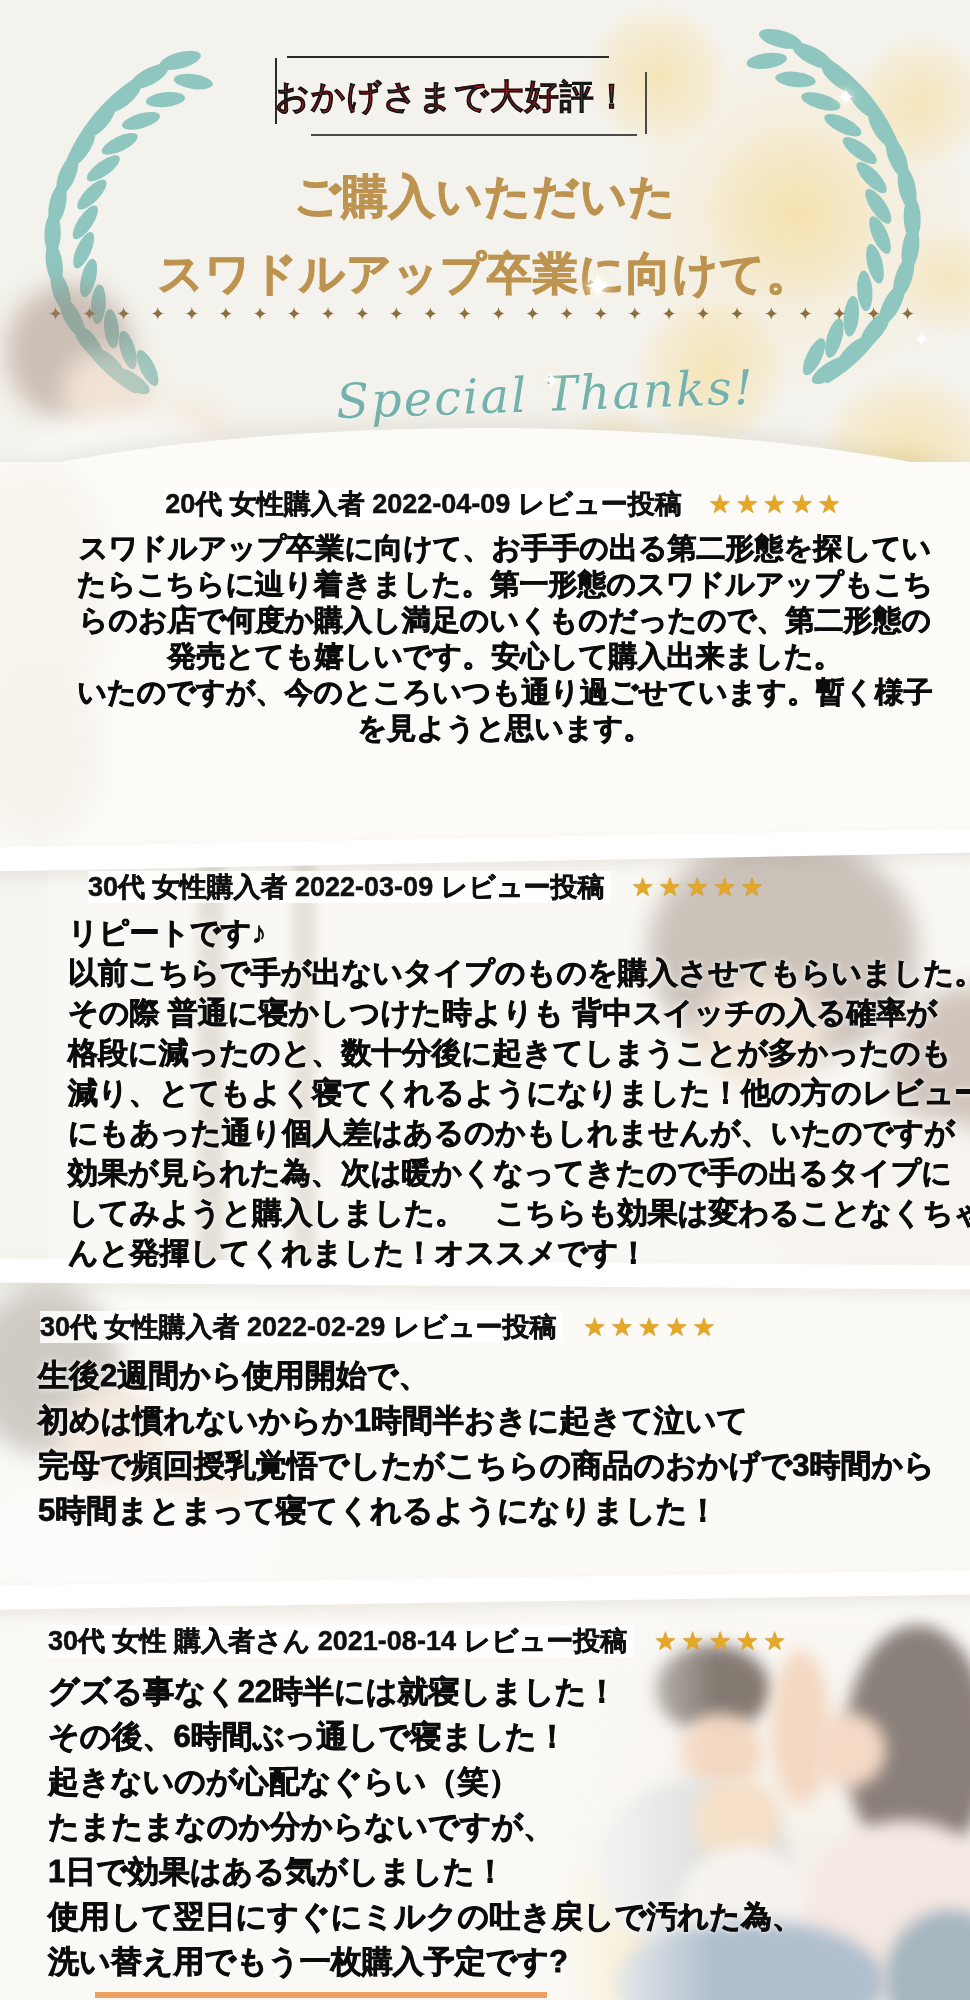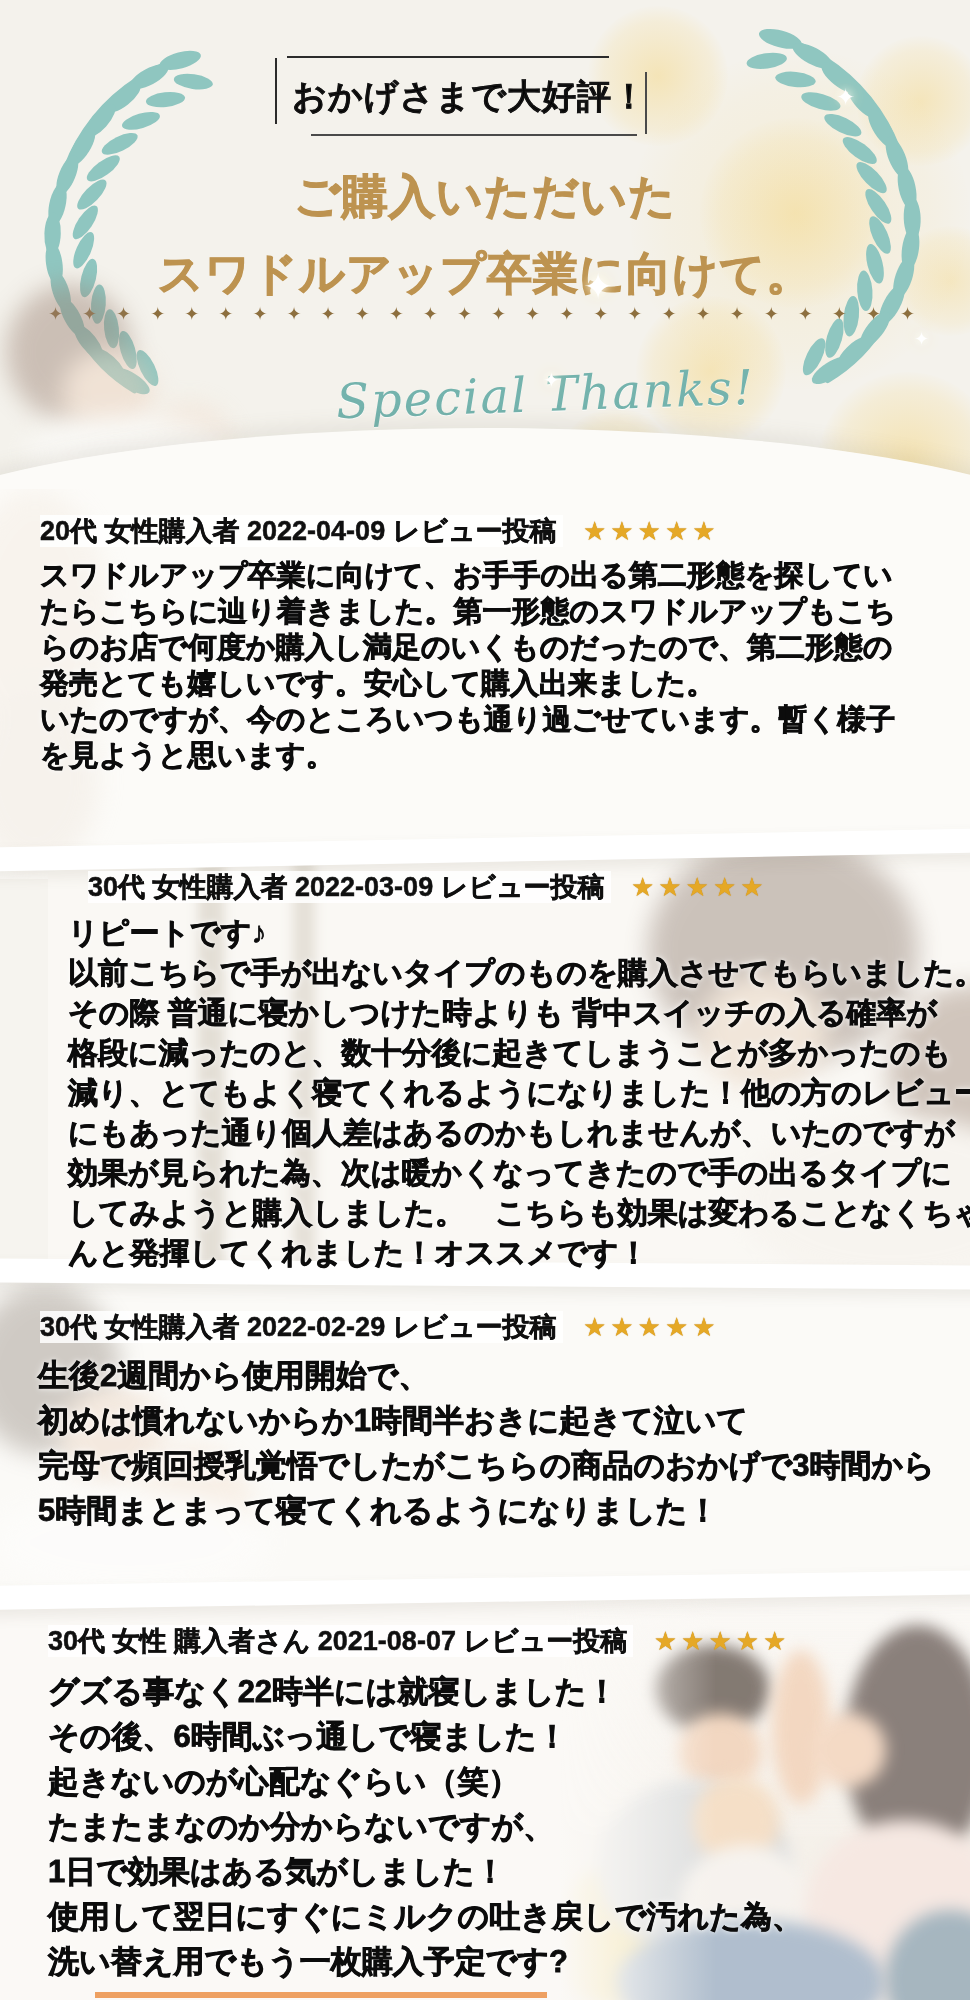--- a/index.html
+++ b/index.html
@@ -31,22 +31,22 @@
 
   .laurel{position:absolute;}
   .laurel-left{left:18px;top:44px;width:205px;height:360px;}
   .laurel-right{left:736px;top:22px;width:212px;height:372px;transform:scaleX(-1);}
 
   .badge{position:absolute;left:275px;top:56px;width:372px;height:80px;}
   .badge .bl-top{position:absolute;left:12px;top:0;width:322px;border-top:2px solid #2b2b2b;}
   .badge .bl-left{position:absolute;left:0;top:2px;height:66px;border-left:2px solid #2b2b2b;}
   .badge .bl-bottom{position:absolute;left:36px;bottom:0;width:326px;border-top:2px solid #4a4a4a;}
   .badge .bl-right{position:absolute;right:0;top:16px;height:62px;border-left:2px solid #4a4a4a;}
-  .badge-label{position:absolute;left:0;right:0;top:18px;text-align:right;
-       font-size:34px;font-weight:900;color:#000000;letter-spacing:1px;
+  .badge-label{position:absolute;left:0;right:0;top:18px;text-align:left;
+       font-size:34px;font-weight:900;color:#b91c1c;letter-spacing:1px;
        -webkit-text-stroke:.6px #151515;}
 
   .hero-title{position:absolute;left:0;width:100%;text-align:center;font-weight:900;
        color:#bd9350;-webkit-text-stroke:1.1px #bd9350;letter-spacing:1px;}
   .title1{top:166px;font-size:46px;}
   .title2{top:244px;font-size:45px;}
   .divider{position:absolute;top:303px;left:0;width:100%;text-align:center;
        font-size:18px;color:#8d6f3e;letter-spacing:7px;}
   .script{position:absolute;left:336px;top:366px;
        font-family:"DejaVu Serif","Liberation Serif",serif;font-style:italic;
@@ -57,21 +57,21 @@
   .ph{position:absolute;border-radius:50%;filter:blur(12px);}
   .photo-layer{position:absolute;overflow:hidden;pointer-events:none;}
   .hero-photo{left:0;top:258px;width:280px;height:230px;opacity:.45;}
   .hp1{left:6px;top:26px;width:126px;height:136px;background:#9b8274;}
   .hp2{left:62px;top:92px;width:92px;height:86px;background:#ecd0bb;}
   .hp3{left:148px;top:146px;width:84px;height:84px;background:#f0d9c6;}
   .hp4{left:24px;top:158px;width:210px;height:74px;background:#ffffff;}
 
   
   .review{position:absolute;left:0;width:100%;}
-  .r1{top:489px;height:390px;background:#fcfbf8;}
+  .r1{top:462px;height:390px;background:#fcfbf8;text-align:center;}
   .r2{top:855px;height:420px;background:#faf8f4;margin-left:48px;}
   .r3{top:1275px;height:320px;background:#fbfaf7;}
   .r4{top:1595px;height:405px;background:#fbf9f6;}
 
   .meta-row{position:relative;padding:24px 0 0 40px;white-space:nowrap;z-index:3;}
   .r2 .meta-row{padding-top:14px;}
   .r3 .meta-row{padding-top:34px;}
   .r4 .meta-row{padding:28px 0 0 48px;}
   .meta{font-size:27px;font-weight:900;color:#101010;-webkit-text-stroke:.5px #101010;
        background:rgba(255,255,255,.85);padding:1px 6px 1px 0;}
@@ -322,21 +322,21 @@
       <div class="ph r4p5"></div>
       <div class="ph r4p6"></div>
       <div class="ph r4p7"></div>
       <div class="ph r4p8"></div>
       <div class="ph r4p9"></div>
       <div class="ph r4p10"></div>
       <div class="ph r4p11"></div>
       <div class="r4-fade"></div>
     </div>
     <header class="meta-row">
-      <span class="meta">30代 女性  購入者さん 2021-08-07 レビュー投稿</span>
+      <span class="meta">30代 女性  購入者さん 2021-08-14 レビュー投稿</span>
       <span class="stars">★★★★★</span>
     </header>
     <div class="body">
       <p class="line">グズる事なく22時半には就寝しました！</p>
       <p class="line">その後、6時間ぶっ通しで寝ました！</p>
       <p class="line">起きないのが心配なぐらい（笑）</p>
       <p class="line">たまたまなのか分からないですが、</p>
       <p class="line">1日で効果はある気がしました！</p>
       <p class="line">使用して翌日にすぐにミルクの吐き戻しで汚れた為、</p>
       <p class="line">洗い替え用でもう一枚購入予定です?</p>

